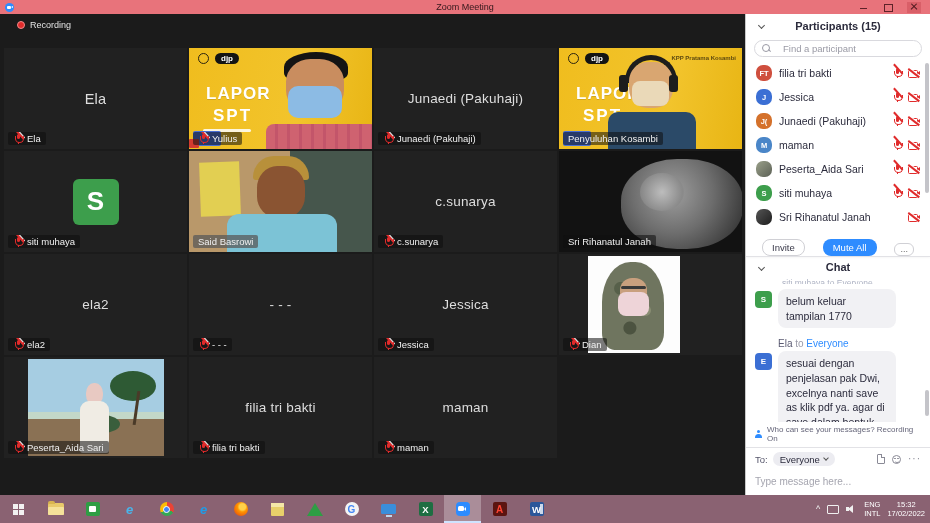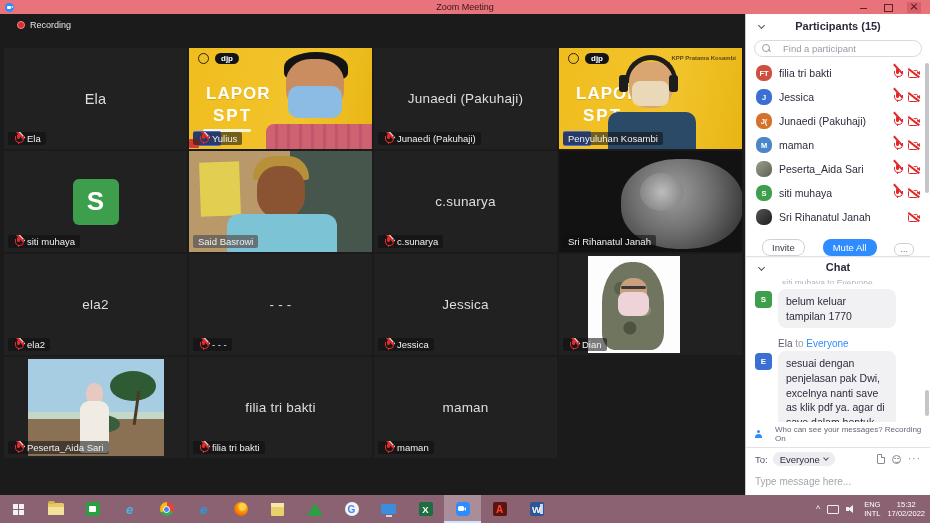--- a/index.html
+++ b/index.html
@@ -115,21 +115,21 @@
   .btn-more{border:1px solid #d0d0d5;border-radius:6px;background:#fff;font-size:9px;color:#666;padding:1px 5px;cursor:pointer;line-height:1;font-family:"Liberation Sans",sans-serif}
   .divider{height:1px;background:#e2e2e6;flex:none;box-shadow:0 1px 2px rgba(0,0,0,.05)}
   .chat-body{flex:1;position:relative;padding:4px 9px 0;overflow:hidden}
   .clipped-head{height:6px;overflow:hidden;font-size:8.5px;color:#9aa0b5;padding-left:27px;transform:translateY(-3px);opacity:.8;white-space:nowrap}
   .msg-row{display:flex;gap:6px;margin-top:2px}
   .cav{width:17px;height:17px;border-radius:4px;color:#fff;font-size:8px;font-weight:bold;display:flex;align-items:center;justify-content:center;flex:none;margin-top:2px}
   .bubble{background:#f1f1f4;border-radius:8px;padding:5px 8px;font-size:10.5px;color:#2b2b3c;line-height:1.4;max-width:118px}
   .msg-head{font-size:10px;margin:10px 0 0 23px;color:#5a5a72}
   .msg-head .to-blue{color:#2e8cff}
   .chat-scroll{position:absolute;right:1px;bottom:6px;width:4px;height:26px;background:#c4c4c9;border-radius:2px}
-  .chat-foot{flex:none;display:flex;align-items:center;gap:12px;font-size:8px;color:#66667a;padding:3px 8px 4px}
+  .chat-foot{flex:none;display:flex;align-items:center;gap:4px;font-size:8px;color:#66667a;padding:3px 8px 4px}
   .person-ico{position:relative;width:9px;height:9px;flex:none}
   .person-ico::before{content:"";position:absolute;left:2.6px;top:0;width:3.6px;height:3.6px;border-radius:50%;background:#2e8cff}
   .person-ico::after{content:"";position:absolute;left:1px;top:4.4px;width:7px;height:4px;border-radius:4px 4px 0 0;background:#2e8cff}
   .to-row{flex:none;display:flex;align-items:center;padding:4px 9px 1px;gap:5px;border-top:1px solid #e2e2e6}
   .to-lbl{font-size:9.5px;color:#55556a}
   .to-pill{display:flex;align-items:center;gap:4px;background:#ececf1;border-radius:8px;padding:1.5px 7px;font-size:9.5px;color:#2b2b3c;cursor:pointer}
   .pill-chev{width:4px;height:4px;border-left:1.3px solid #555;border-bottom:1.3px solid #555;transform:rotate(-45deg);margin-top:-2px}
   .to-icons{margin-left:auto;display:flex;align-items:center;gap:7px;color:#8a8a96}
   .file-ico{position:relative;width:8px;height:10px;border:1.2px solid #8a8a96;border-radius:1px}
   .file-ico::after{content:"";position:absolute;right:-1px;top:-1px;width:3px;height:3px;background:#fff;border-left:1.2px solid #8a8a96;border-bottom:1.2px solid #8a8a96}

